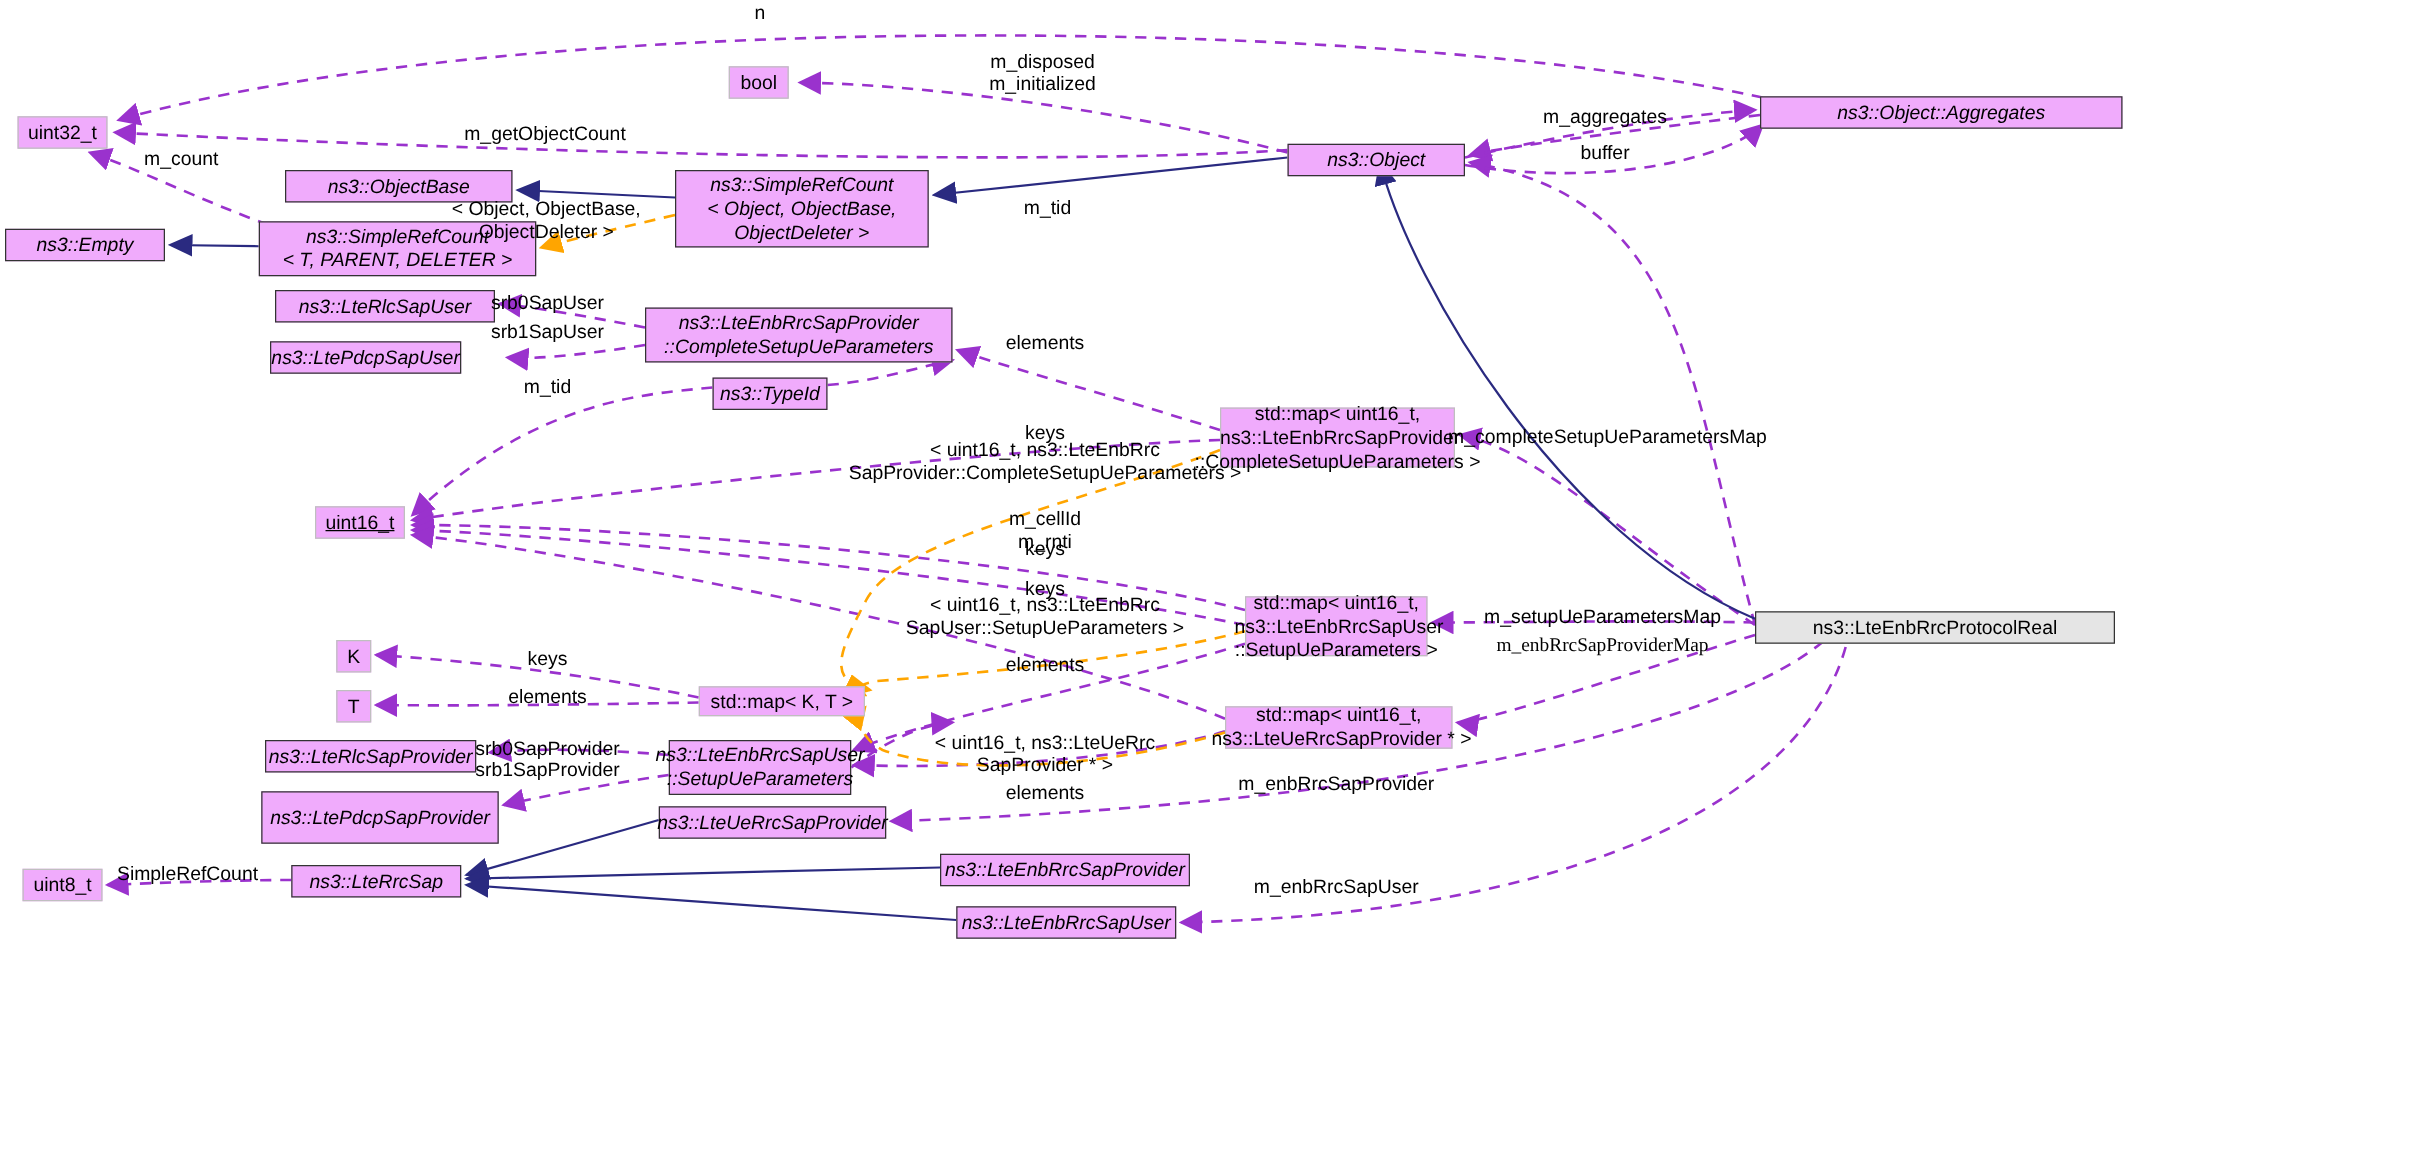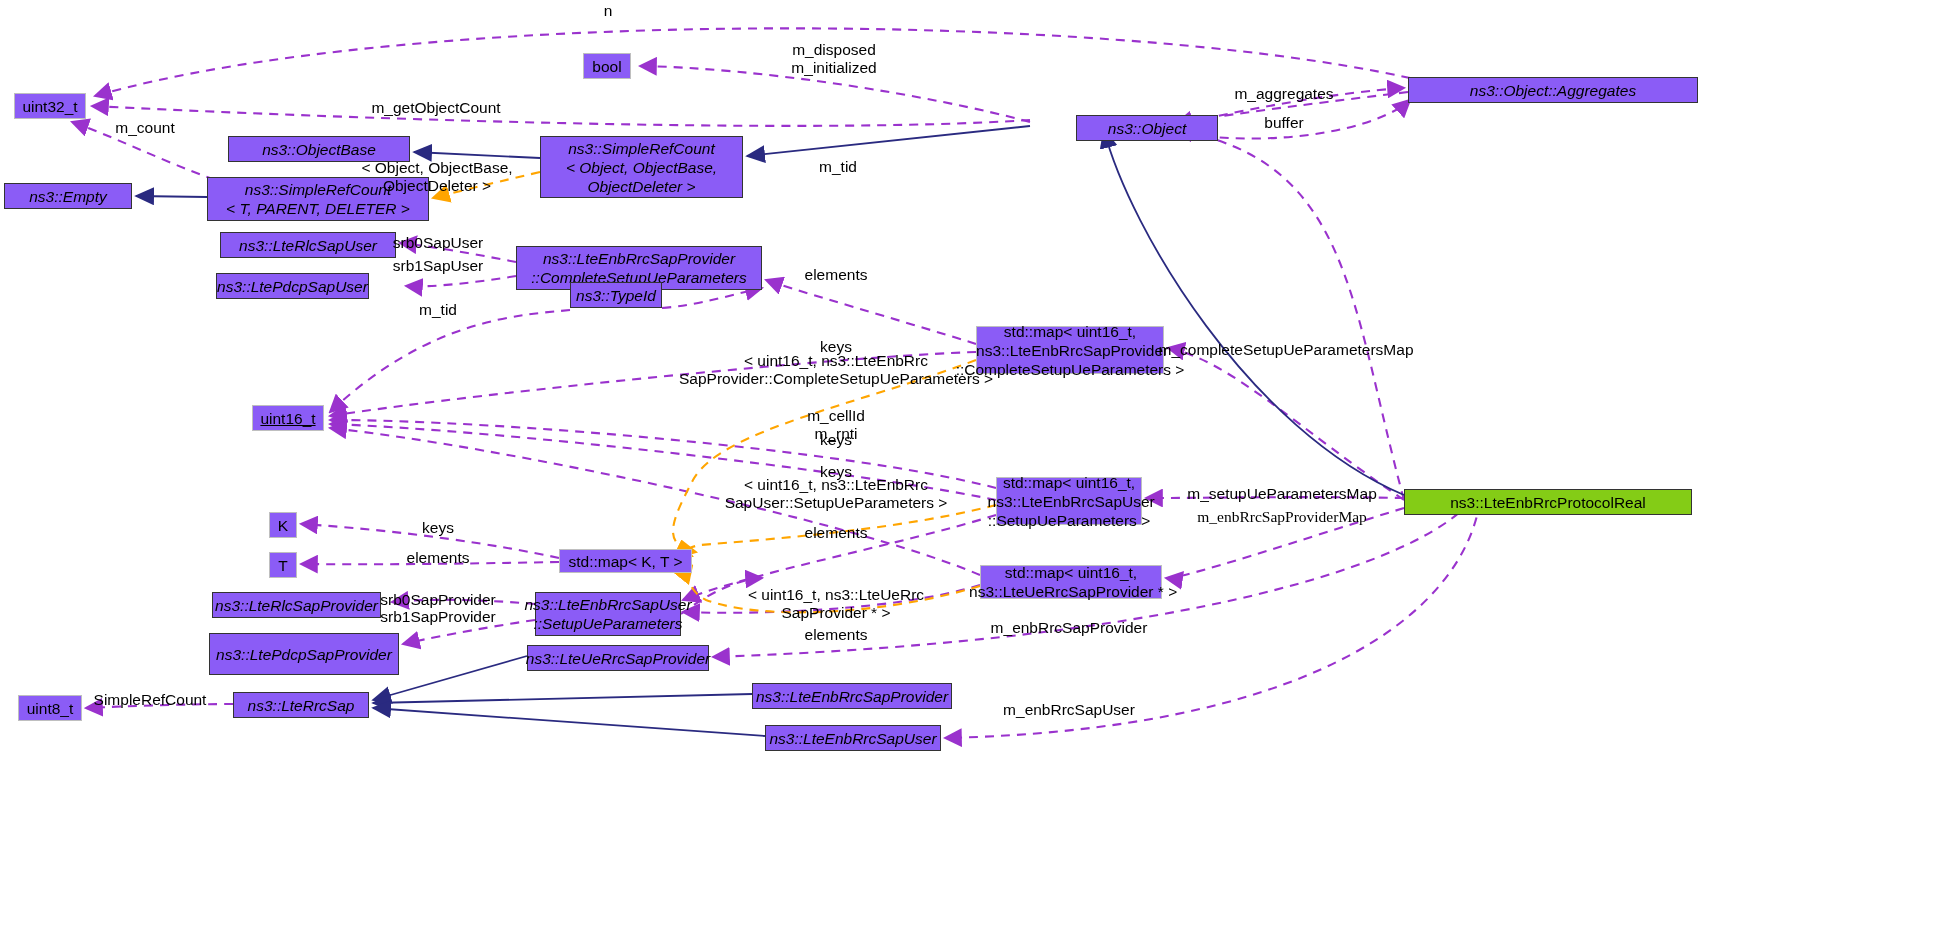--- a/index.html
+++ b/index.html
@@ -13,32 +13,32 @@
   }
   #edges{position:absolute;left:0;top:0;width:1935px;height:929px;}
   .node{
     position:absolute;
     box-sizing:border-box;
     display:flex;
     flex-direction:column;
     align-items:center;
     justify-content:center;
     text-align:center;
-    background:#8b5cf6;
+    background:#f0abfc;
     color:#000000;
     font-size:15.5px;
     line-height:19px;
     white-space:pre;
     letter-spacing:0px;
   }
   .node.solidbox{ border:1.6px solid #333333;font-style:italic; }
   .node.greybox { border:1.3px solid #bfbfbf; }
   .node.current {
     border:1.6px solid #333333;
-    background:#84cc16;
+    background:#e5e5e5;
   }
   .elabel{
     position:absolute;
     font-family:"Liberation Sans", sans-serif;
     font-size:15.5px;
     line-height:18px;
     color:#000000;
     white-space:pre;
     text-align:center;
     background:transparent;
@@ -114,33 +114,33 @@
       <path d="M527,656 L373,700"></path>
       <path d="M752,694 L373,703"></path>
       <path d="M765,736 L373,708"></path>
     </g>
   </svg>
 
   <div id="node-layer">
       <div class="node greybox" style="left: 14px; top: 93px; width: 72px; height: 26px;">uint32_t</div>
       <div class="node greybox" style="left: 583px; top: 53px; width: 48px; height: 26px;">bool</div>
       <div class="node solidbox" style="left: 1408px; top: 77px; width: 290px; height: 26px;">ns3::Object::Aggregates</div>
-      <div class="node solidbox" style="left: 1030px; top: 115px; width: 142px; height: 26px; margin-left: 46px;">ns3::Object</div>
+      <div class="node solidbox" style="left: 1030px; top: 115px; width: 142px; height: 26px;">ns3::Object</div>
       <div class="node solidbox" style="left: 228px; top: 136px; width: 182px; height: 26px;">ns3::ObjectBase</div>
       <div class="node solidbox" style="left: 540px; top: 136px; width: 203px; height: 62px;">ns3::SimpleRefCount
 &lt; Object, ObjectBase,
 ObjectDeleter &gt;</div>
       <div class="node solidbox" style="left: 4px; top: 183px; width: 128px; height: 26px;">ns3::Empty</div>
       <div class="node solidbox" style="left: 207px; top: 177px; width: 222px; height: 44px;">ns3::SimpleRefCount
 &lt; T, PARENT, DELETER &gt;</div>
       <div class="node solidbox" style="left: 220px; top: 232px; width: 176px; height: 26px;">ns3::LteRlcSapUser</div>
       <div class="node solidbox" style="left: 516px; top: 246px; width: 246px; height: 44px;">ns3::LteEnbRrcSapProvider
 ::CompleteSetupUeParameters</div>
       <div class="node solidbox" style="left: 216px; top: 273px; width: 153px; height: 26px;">ns3::LtePdcpSapUser</div>
-      <div class="node solidbox" style="left: 570px; top: 282px; width: 92px; height: 26px;">ns3::TypeId</div>
+      <div class="node solidbox" style="left: 570px; top: 302px; width: 92px; height: 26px;">ns3::TypeId</div>
       <div class="node greybox" style="left: 976px; top: 326px; width: 188px; height: 48px;">std::map&lt; uint16_t,
  ns3::LteEnbRrcSapProvider
 ::CompleteSetupUeParameters &gt;</div>
       <div class="node greybox" style="left: 252px; top: 405px; width: 72px; height: 26px; text-decoration: underline;">uint16_t</div>
       <div class="node greybox" style="left: 996px; top: 477px; width: 146px; height: 48px;">std::map&lt; uint16_t,
  ns3::LteEnbRrcSapUser
 ::SetupUeParameters &gt;</div>
       <div class="node current" style="left: 1404px; top: 489px; width: 288px; height: 26px;">ns3::LteEnbRrcProtocolReal</div>
       <div class="node greybox" style="left: 269px; top: 512px; width: 28px; height: 26px;">K</div>
       <div class="node greybox" style="left: 269px; top: 552px; width: 28px; height: 26px;">T</div>

